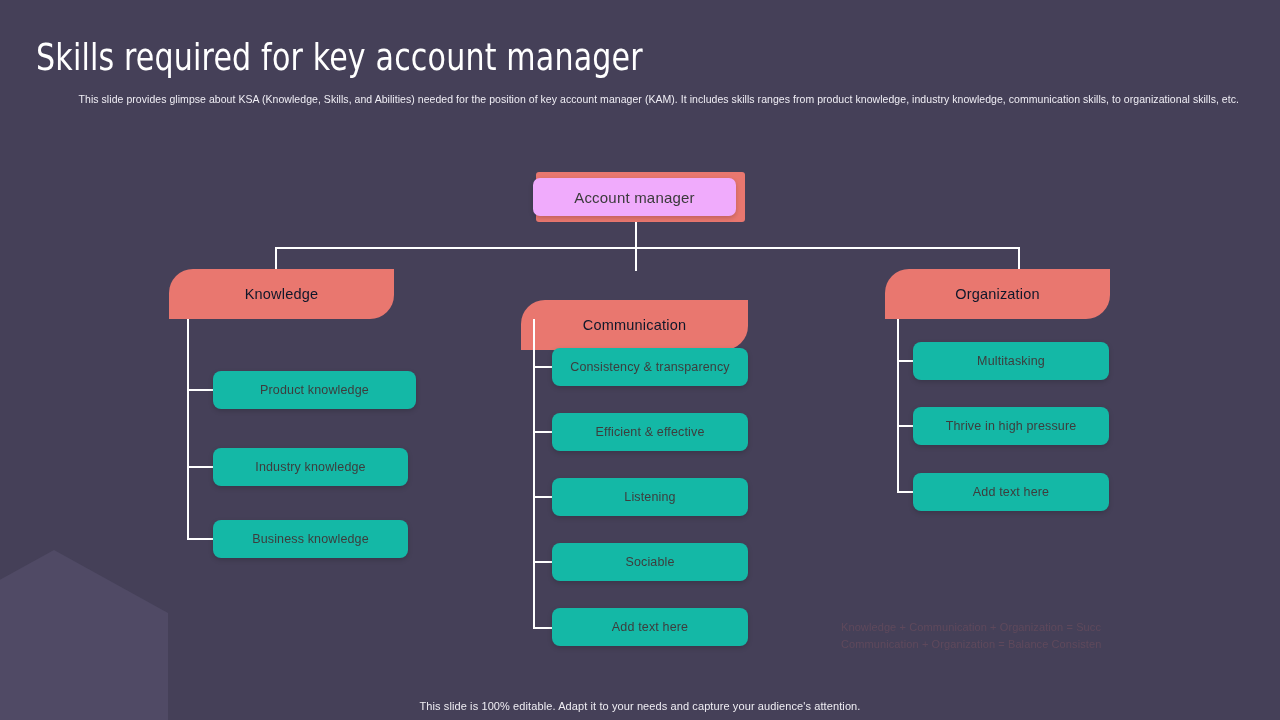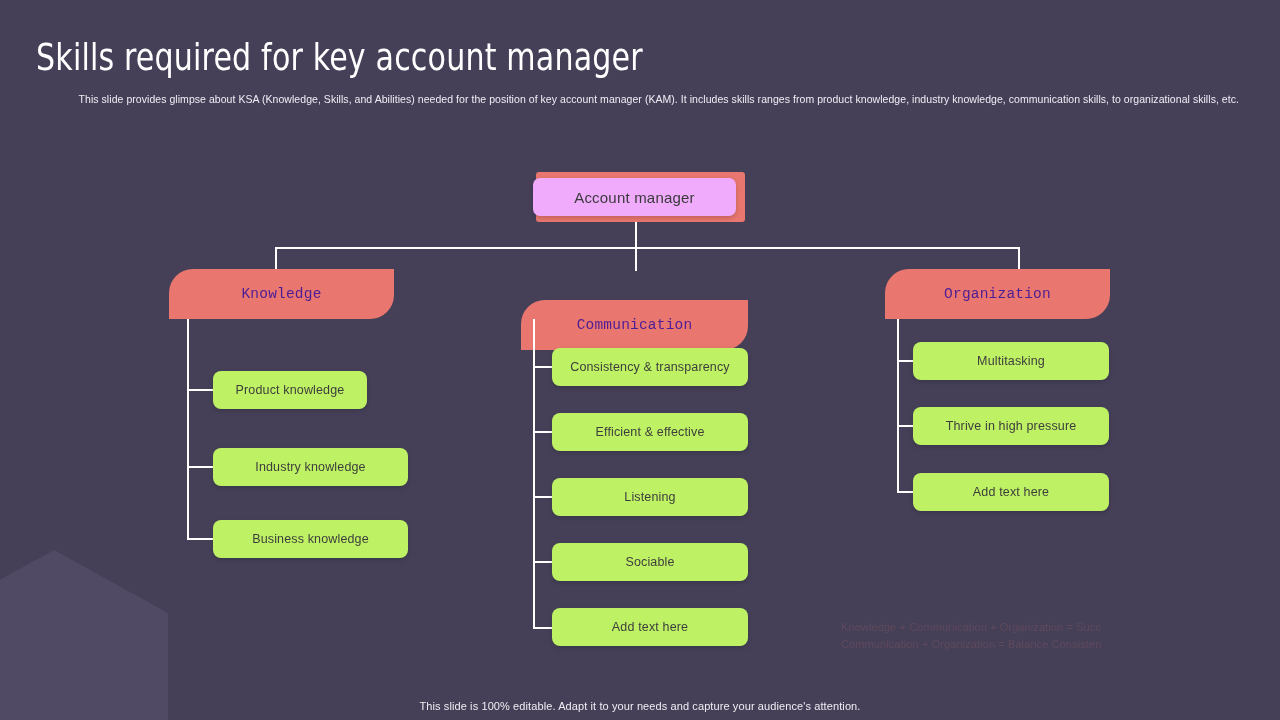--- a/index.html
+++ b/index.html
@@ -112,33 +112,32 @@
     border-top-left-radius: 24px;
     border-bottom-right-radius: 24px;
     border-top-right-radius: 0;
     border-bottom-left-radius: 0;
     display: flex;
     align-items: center;
     justify-content: center;
   }
   .cat span {
     font-size: 14.5px;
-    color: #4c1d95;
+    color: #0f172a;
     letter-spacing: 0.2px;
-    font-family: Liberation Mono, monospace;
   }
   .cat-knowledge     { left: 169px; top: 269px; width: 225px; }
   .cat-communication { left: 521px; top: 252px; width: 227px; margin-top: 48px; }
   .cat-organization  { left: 885px; top: 269px; width: 225px; }
 
   
   .leaf {
     position: absolute;
     height: 38px;
-    background: #bef264;
+    background: #14b8a6;
     border-radius: 8px;
     display: flex;
     align-items: center;
     justify-content: center;
     box-shadow: 0 2px 5px rgba(0,0,0,0.17);
   }
   .leaf span {
     font-size: 12.5px;
     color: #3d3d3d;
     letter-spacing: 0.15px;
@@ -201,21 +200,21 @@
   </div>
   <div class="cat cat-organization">
     <span>Organization</span>
   </div>
 
   <div class="conn v" style="left:187px; top:319px; height:220px;"></div>
   <div class="conn h" style="left:187px; top:389px; width:27px;"></div>
   <div class="conn h" style="left:187px; top:466px; width:27px;"></div>
   <div class="conn h" style="left:187px; top:538px; width:27px;"></div>
 
-  <div class="leaf" style="left:213px; top:371px; width:154px;">
+  <div class="leaf" style="left:213px; top:371px; width:203px;">
     <span>Product knowledge</span>
   </div>
   <div class="leaf" style="left:213px; top:448px; width:195px;">
     <span>Industry knowledge</span>
   </div>
   <div class="leaf" style="left:213px; top:520px; width:195px;">
     <span>Business knowledge</span>
   </div>
 
   <div class="conn v" style="left:533px; top:319px; height:309px;"></div>

